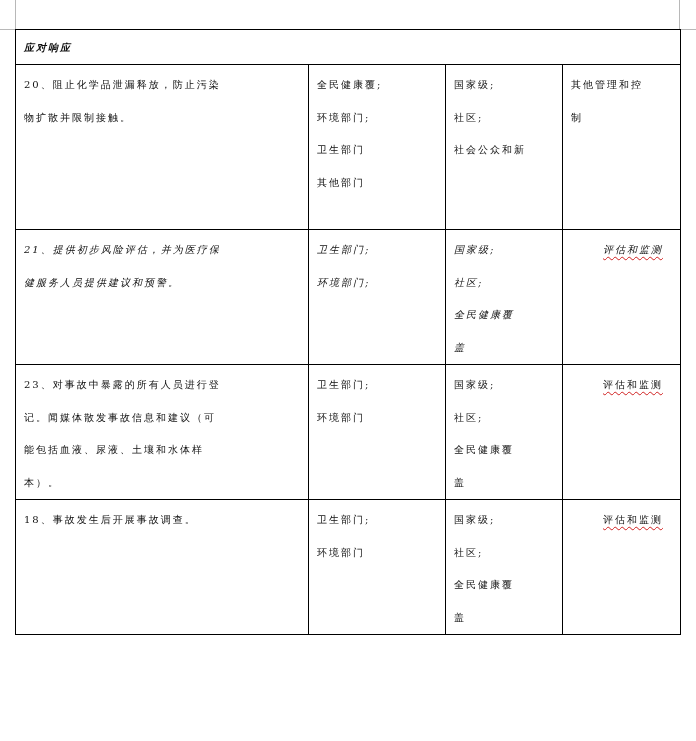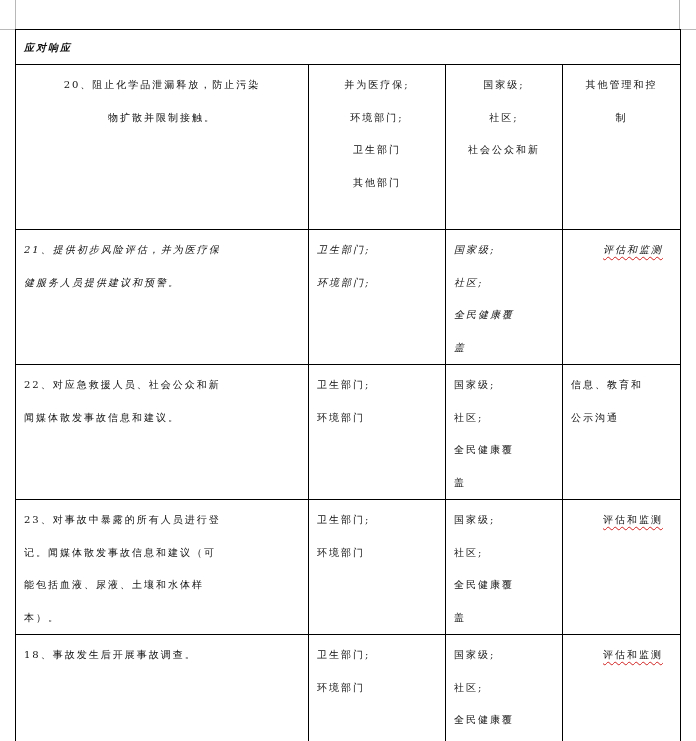--- a/index.html
+++ b/index.html
@@ -28,27 +28,27 @@
       <col class="c1">
       <col class="c2">
       <col class="c3">
       <col class="c4">
     </colgroup>
   <tbody id="tbody">
     <tr>
       <td colspan="4" class="hdr">应对响应</td>
     </tr>
 
-    <tr style="height:165px;text-align:center;">
+    <tr style="height:165px;">
       <td>
         <span class="line">20、阻止化学品泄漏释放，防止污染</span>
         <span class="line">物扩散并限制接触。</span>
       </td>
       <td>
-        <span class="line">并为医疗保;</span>
+        <span class="line">全民健康覆;</span>
         <span class="line">环境部门;</span>
         <span class="line">卫生部门</span>
         <span class="line">其他部门</span>
       </td>
       <td>
         <span class="line">国家级;</span>
         <span class="line">社区;</span>
         <span class="line">社会公众和新</span>
       </td>
       <td>
@@ -70,40 +70,20 @@
         <span class="line">国家级;</span>
         <span class="line">社区;</span>
         <span class="line">全民健康覆</span>
         <span class="line">盖</span>
       </td>
       <td>
         <span class="line"><span class="squiggle">评估和监测</span></span>
       </td>
     </tr>
 
-    <tr style="height:131px;">
-      <td>
-        <span class="line">22、对应急救援人员、社会公众和新</span>
-        <span class="line">闻媒体散发事故信息和建议。</span>
-      </td>
-      <td>
-        <span class="line">卫生部门;</span>
-        <span class="line">环境部门</span>
-      </td>
-      <td>
-        <span class="line">国家级;</span>
-        <span class="line">社区;</span>
-        <span class="line">全民健康覆</span>
-        <span class="line">盖</span>
-      </td>
-      <td>
-        <span class="line">信息、教育和</span>
-        <span class="line">公示沟通</span>
-      </td>
-    </tr>
 
     <tr style="height:132px;">
       <td>
         <span class="line">23、对事故中暴露的所有人员进行登</span>
         <span class="line">记。闻媒体散发事故信息和建议（可</span>
         <span class="line">能包括血液、尿液、土壤和水体样</span>
         <span class="line">本）。</span>
       </td>
       <td>
         <span class="line">卫生部门;</span>

